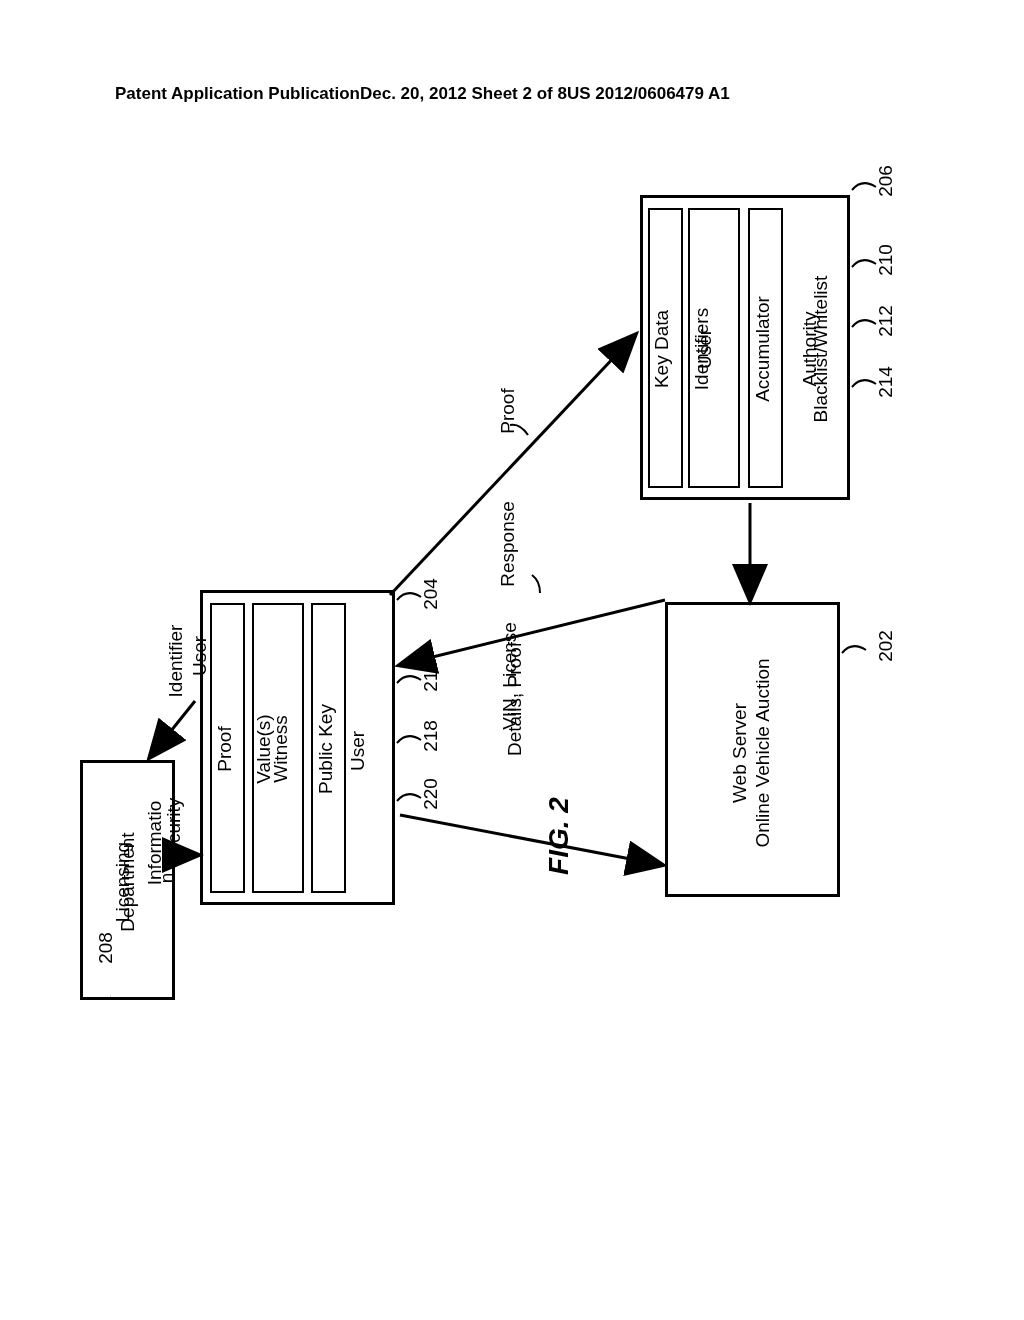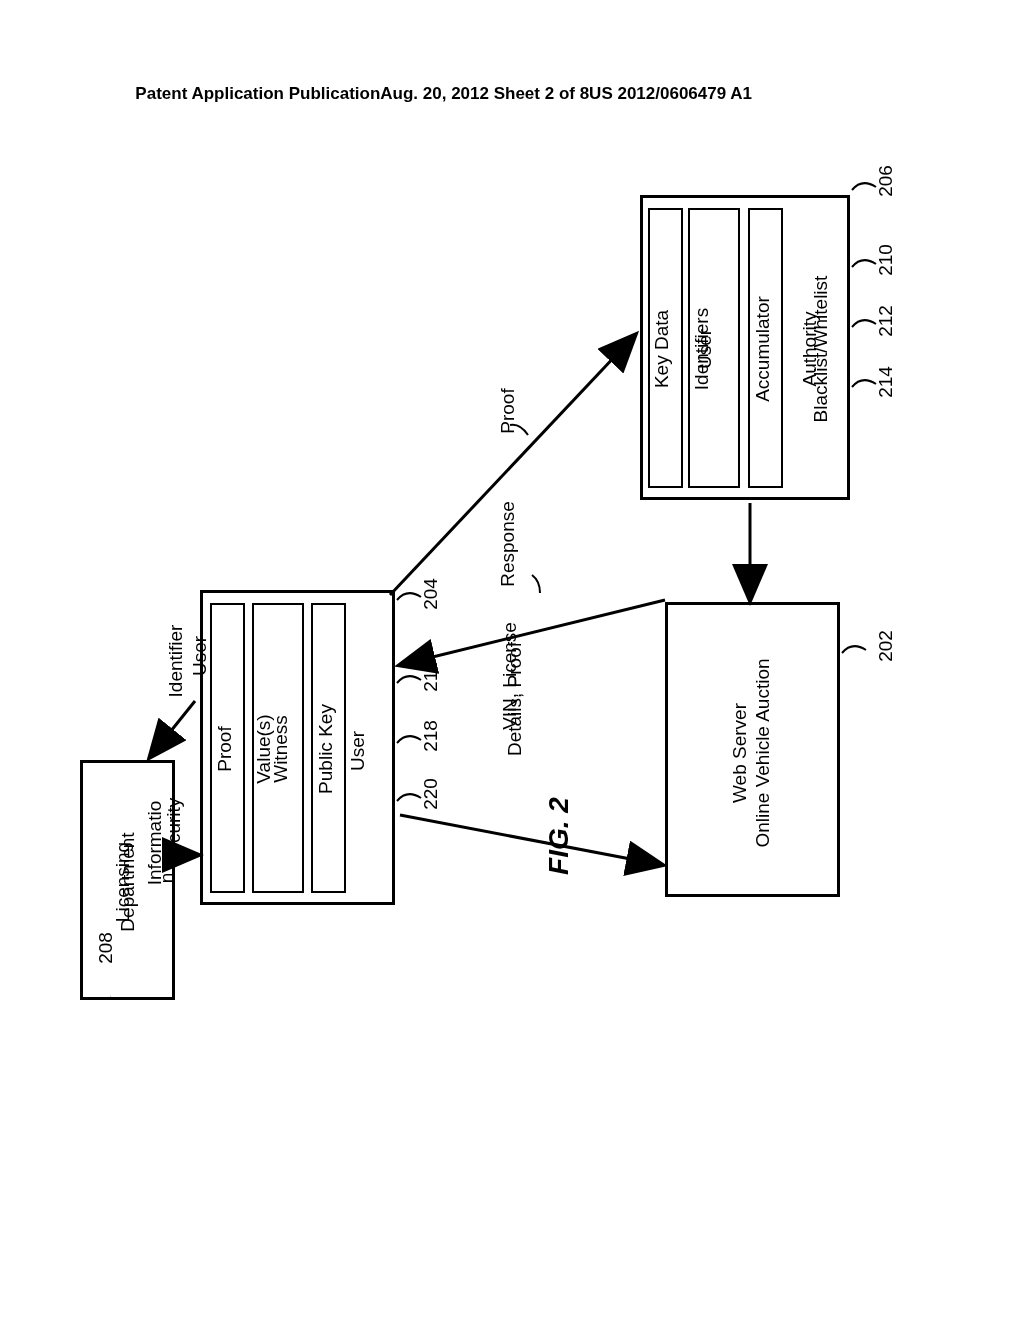--- a/index.html
+++ b/index.html
@@ -9,21 +9,21 @@
     background: #fff;
     font-family: Arial, Helvetica, sans-serif;
     position: relative;
   }
   .page-header {
     position: absolute;
     top: 84px;
     left: 0;
     width: 862px;
     display: flex;
-    justify-content: flex-end;
+    justify-content: flex-start;
     padding: 0 110px 0 115px;
     font-size: 17px;
     font-weight: bold;
   }
   .diagram {
     position: absolute;
     left: 110px;
     top: 135px;
     width: 790px;
     height: 870px;
@@ -65,21 +65,21 @@
     width: 790px;
     height: 870px;
     pointer-events: none;
   }
 </style>
 </head>
 <body>
 
 <div class="page-header">
   <span>Patent Application Publication</span>
-  <span>Aug. 20, 2012  Sheet 2 of 8</span>
+  <span>Dec. 20, 2012  Sheet 2 of 8</span>
   <span>US 2012/0606479 A1</span>
 </div>
 
 <div class="diagram">
 
   <div class="box" style="left:530px; top:60px; width:210px; height:305px;">
     <div class="lbl rot" style="left:105px; top:140px;">Blacklist/Whitelist</div>
     <div class="lbl rot" style="left:130px; top:140px;">Authority</div>
     <div class="innerbox" style="left:105px; top:10px; width:35px; height:280px;">
       <div class="lbl rot" style="left:-40px; top:128px;">Accumulator</div>

